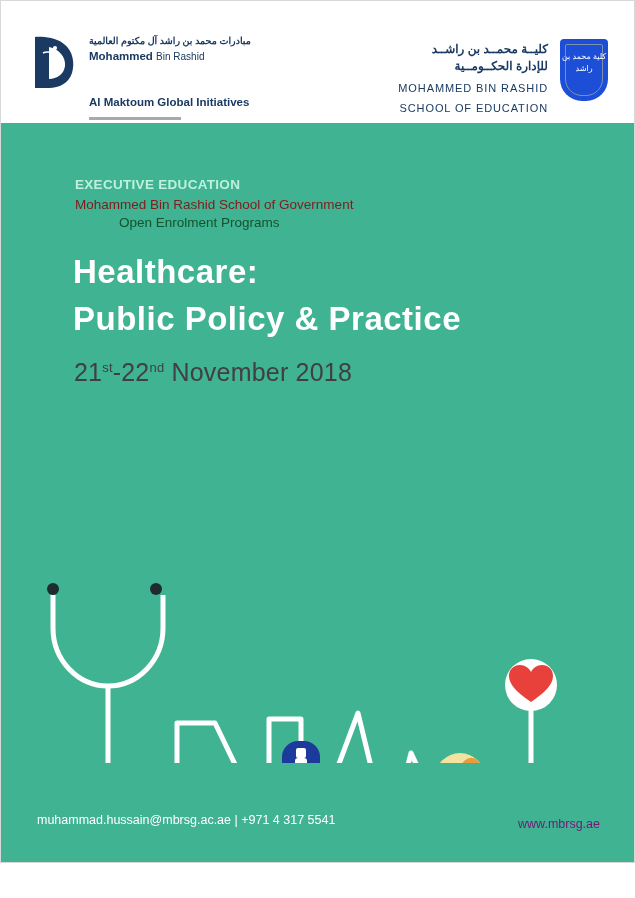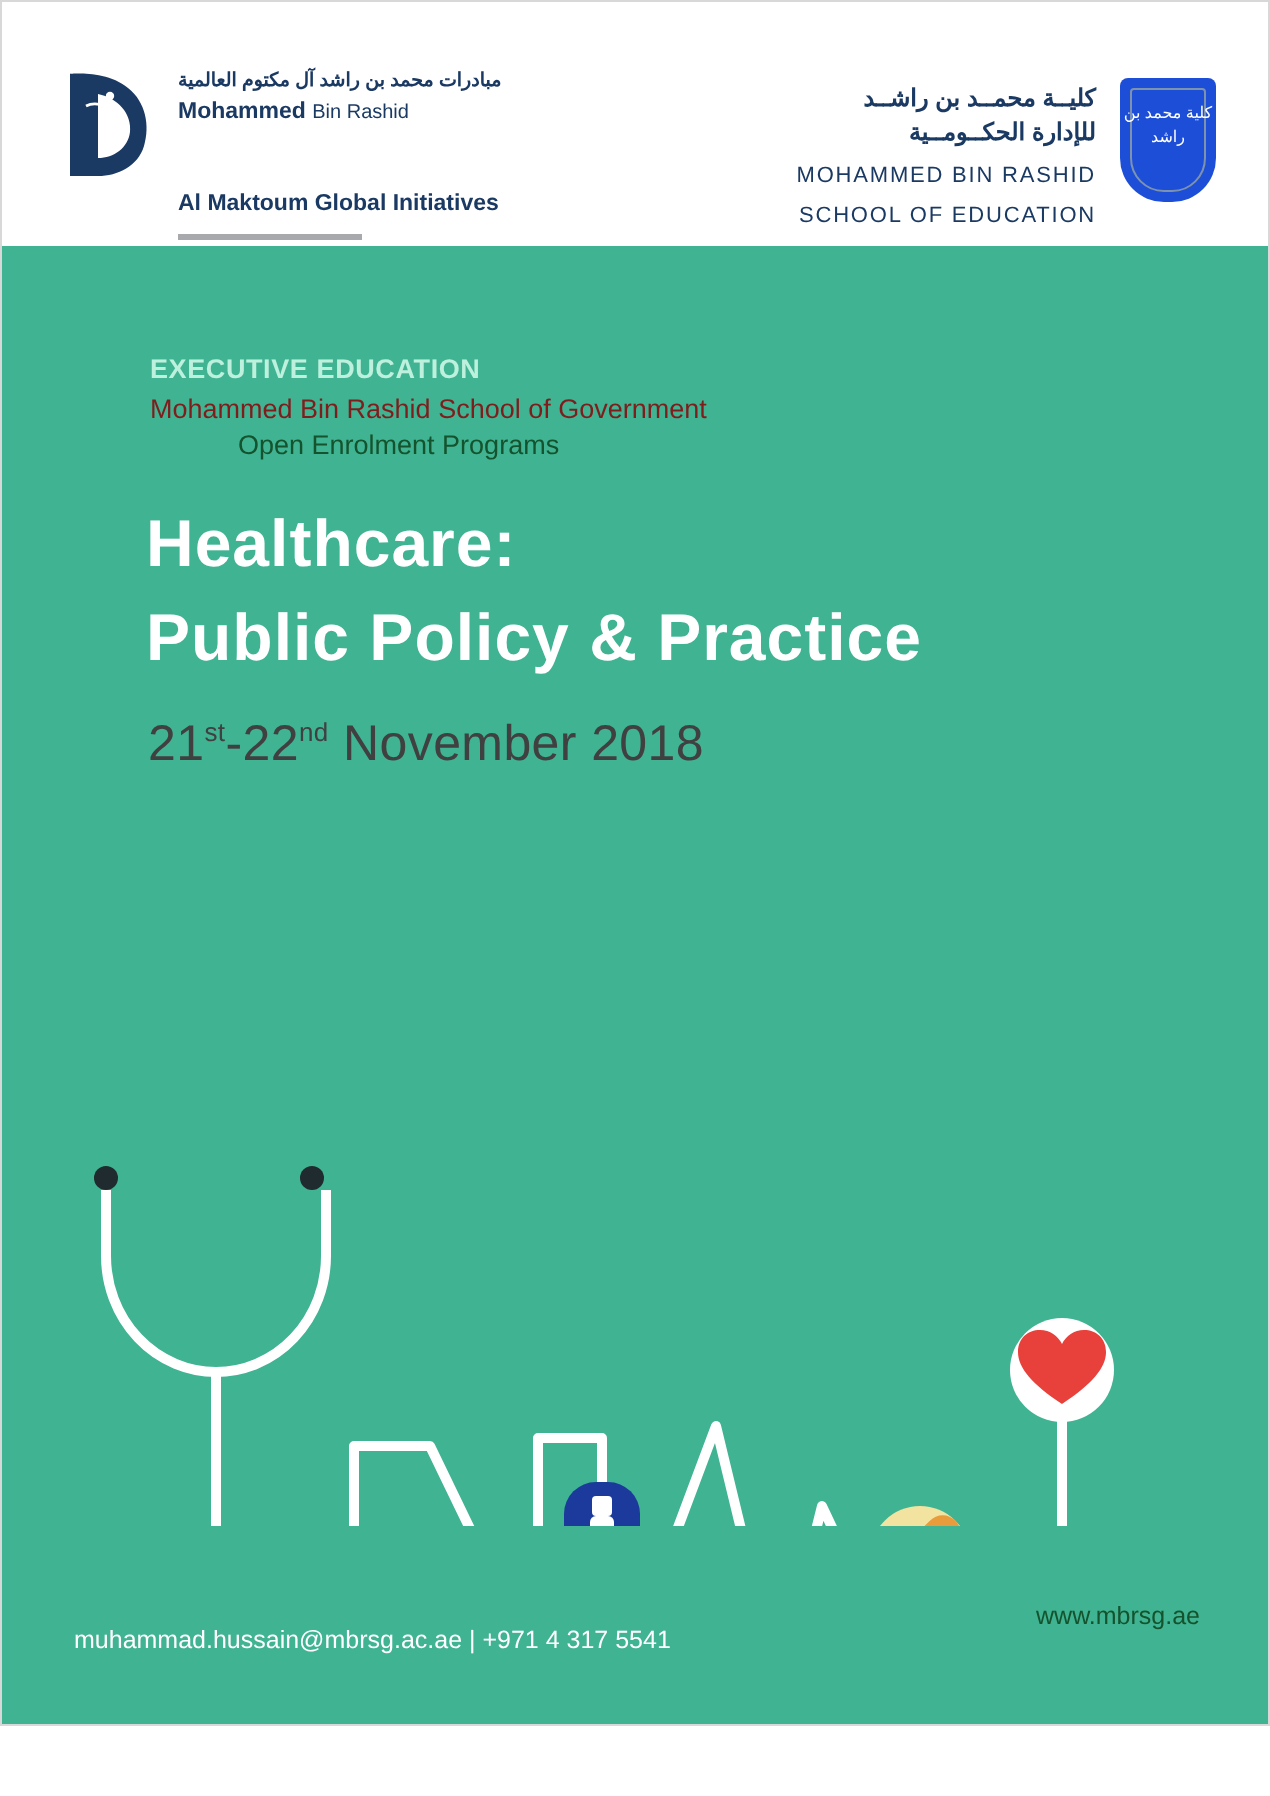--- a/index.html
+++ b/index.html
@@ -180,22 +180,22 @@
 
   
   .footer-left {
     position: absolute;
     left: 36px; bottom: 72px;
     color: #ffffff;
     font-size: 12.5px;
   }
   .footer-right {
     position: absolute;
-    right: 36px; bottom: 84px;
-    color: #14532d;
+    right: 36px; bottom: 68px;
+    color: #701a75;
     font-size: 12.5px;
   }
 </style>
 </head>
 <body>
 
 <div class="page">
 
   <div class="header">
 

